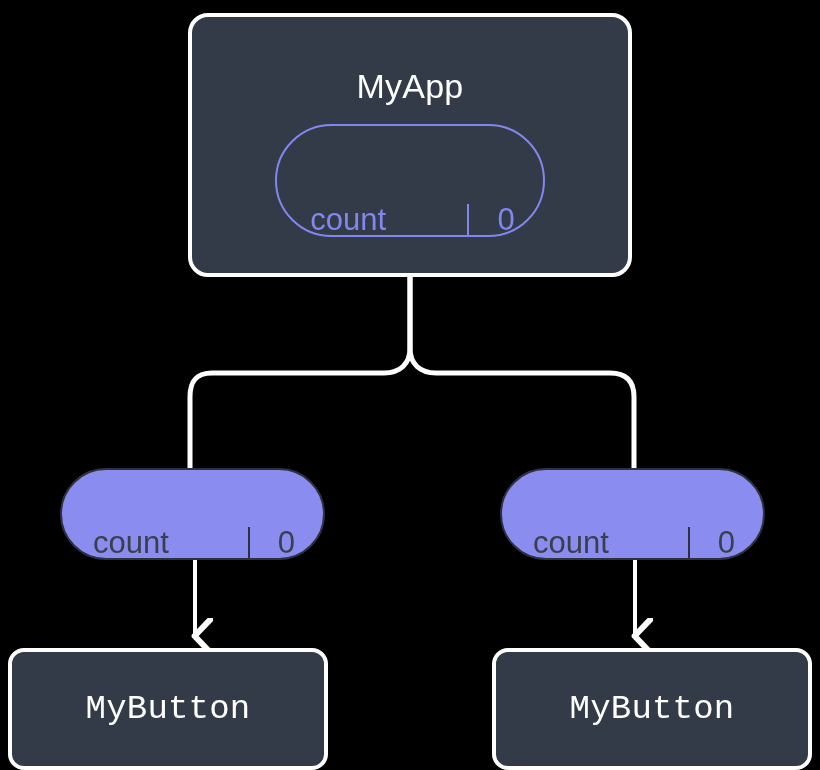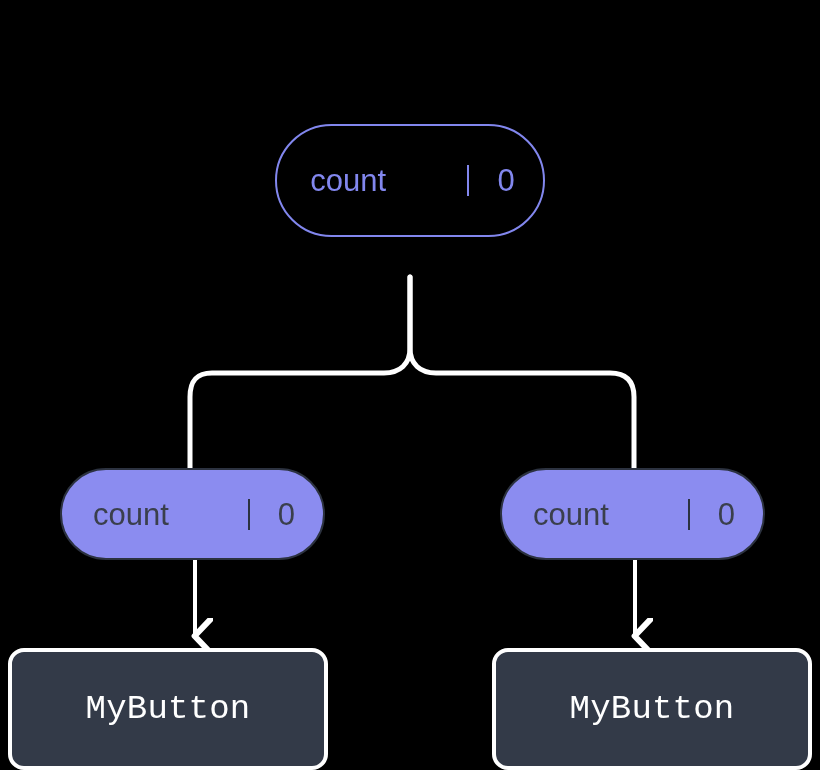--- a/index.html
+++ b/index.html
@@ -80,21 +80,21 @@
   }
   .leaf-box .comp-title {
     margin-top: 0;
   }
 
   
   .pill {
     position: absolute;
     box-sizing: border-box;
     display: flex;
-    align-items: center;
+    align-items: flex-end;
     border-radius: 999px;
     overflow: hidden;
     gap: 48px;
   }
   .pill .pill-key,
   .pill .pill-val {
     display: flex;
     align-items: center;
     justify-content: center;
     line-height: 1;
@@ -177,20 +177,23 @@
              C 410,364 400,373 384,373
              L 212,373
              C 196,373 190,381 190,397
              L 190,470" fill="none" stroke="#ffffff" stroke-width="5" stroke-linecap="round" stroke-linejoin="round"></path>
 
     <line x1="195" y1="560" x2="195" y2="636" stroke="#ffffff" stroke-width="4" stroke-linecap="round" marker-end="url(#arrowhead)"></line>
 
     <line x1="635" y1="560" x2="635" y2="636" stroke="#ffffff" stroke-width="4" stroke-linecap="round" marker-end="url(#arrowhead)"></line>
   </svg>
 
+  <div id="box-myapp" class="comp-box">
+    <div class="comp-title">MyApp</div>
+  </div>
 
   <div id="pill-myapp" class="pill pill-outline">
     <div class="pill-key">count</div>
     <div class="pill-val">0</div>
   </div>
 
   <div id="pill-left" class="pill pill-filled">
     <div class="pill-key">count</div>
     <div class="pill-val">0</div>
   </div>

